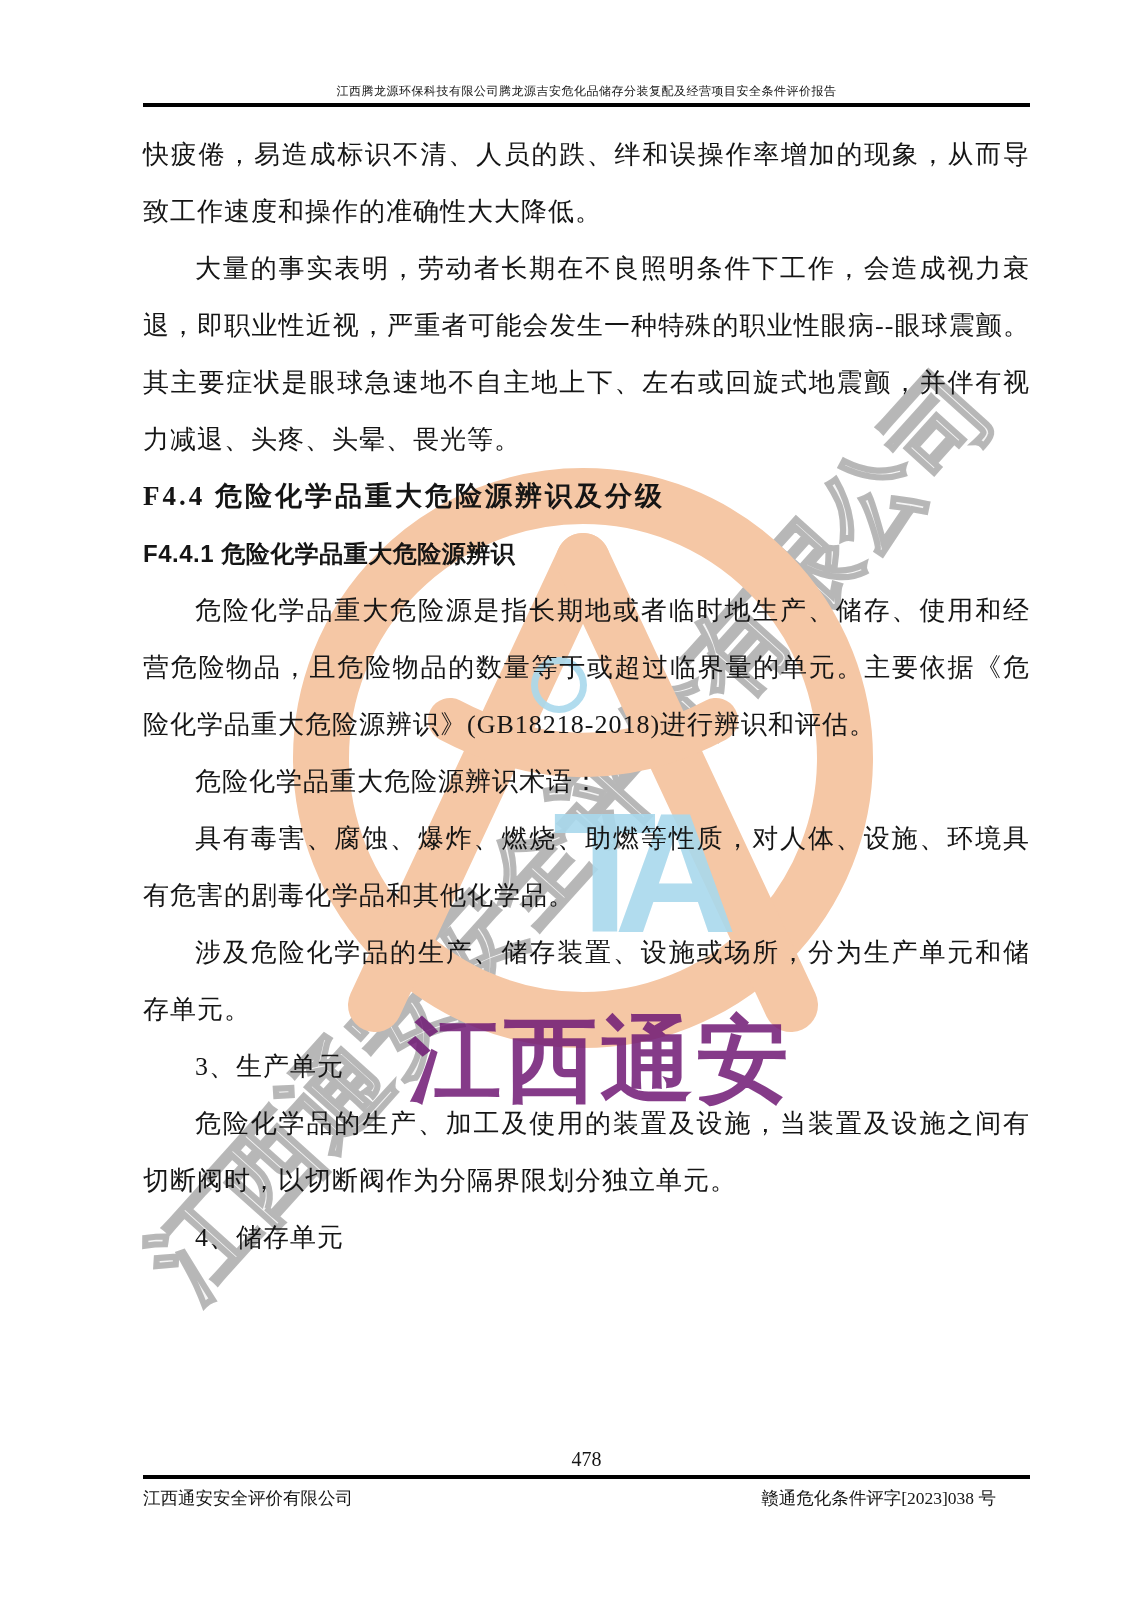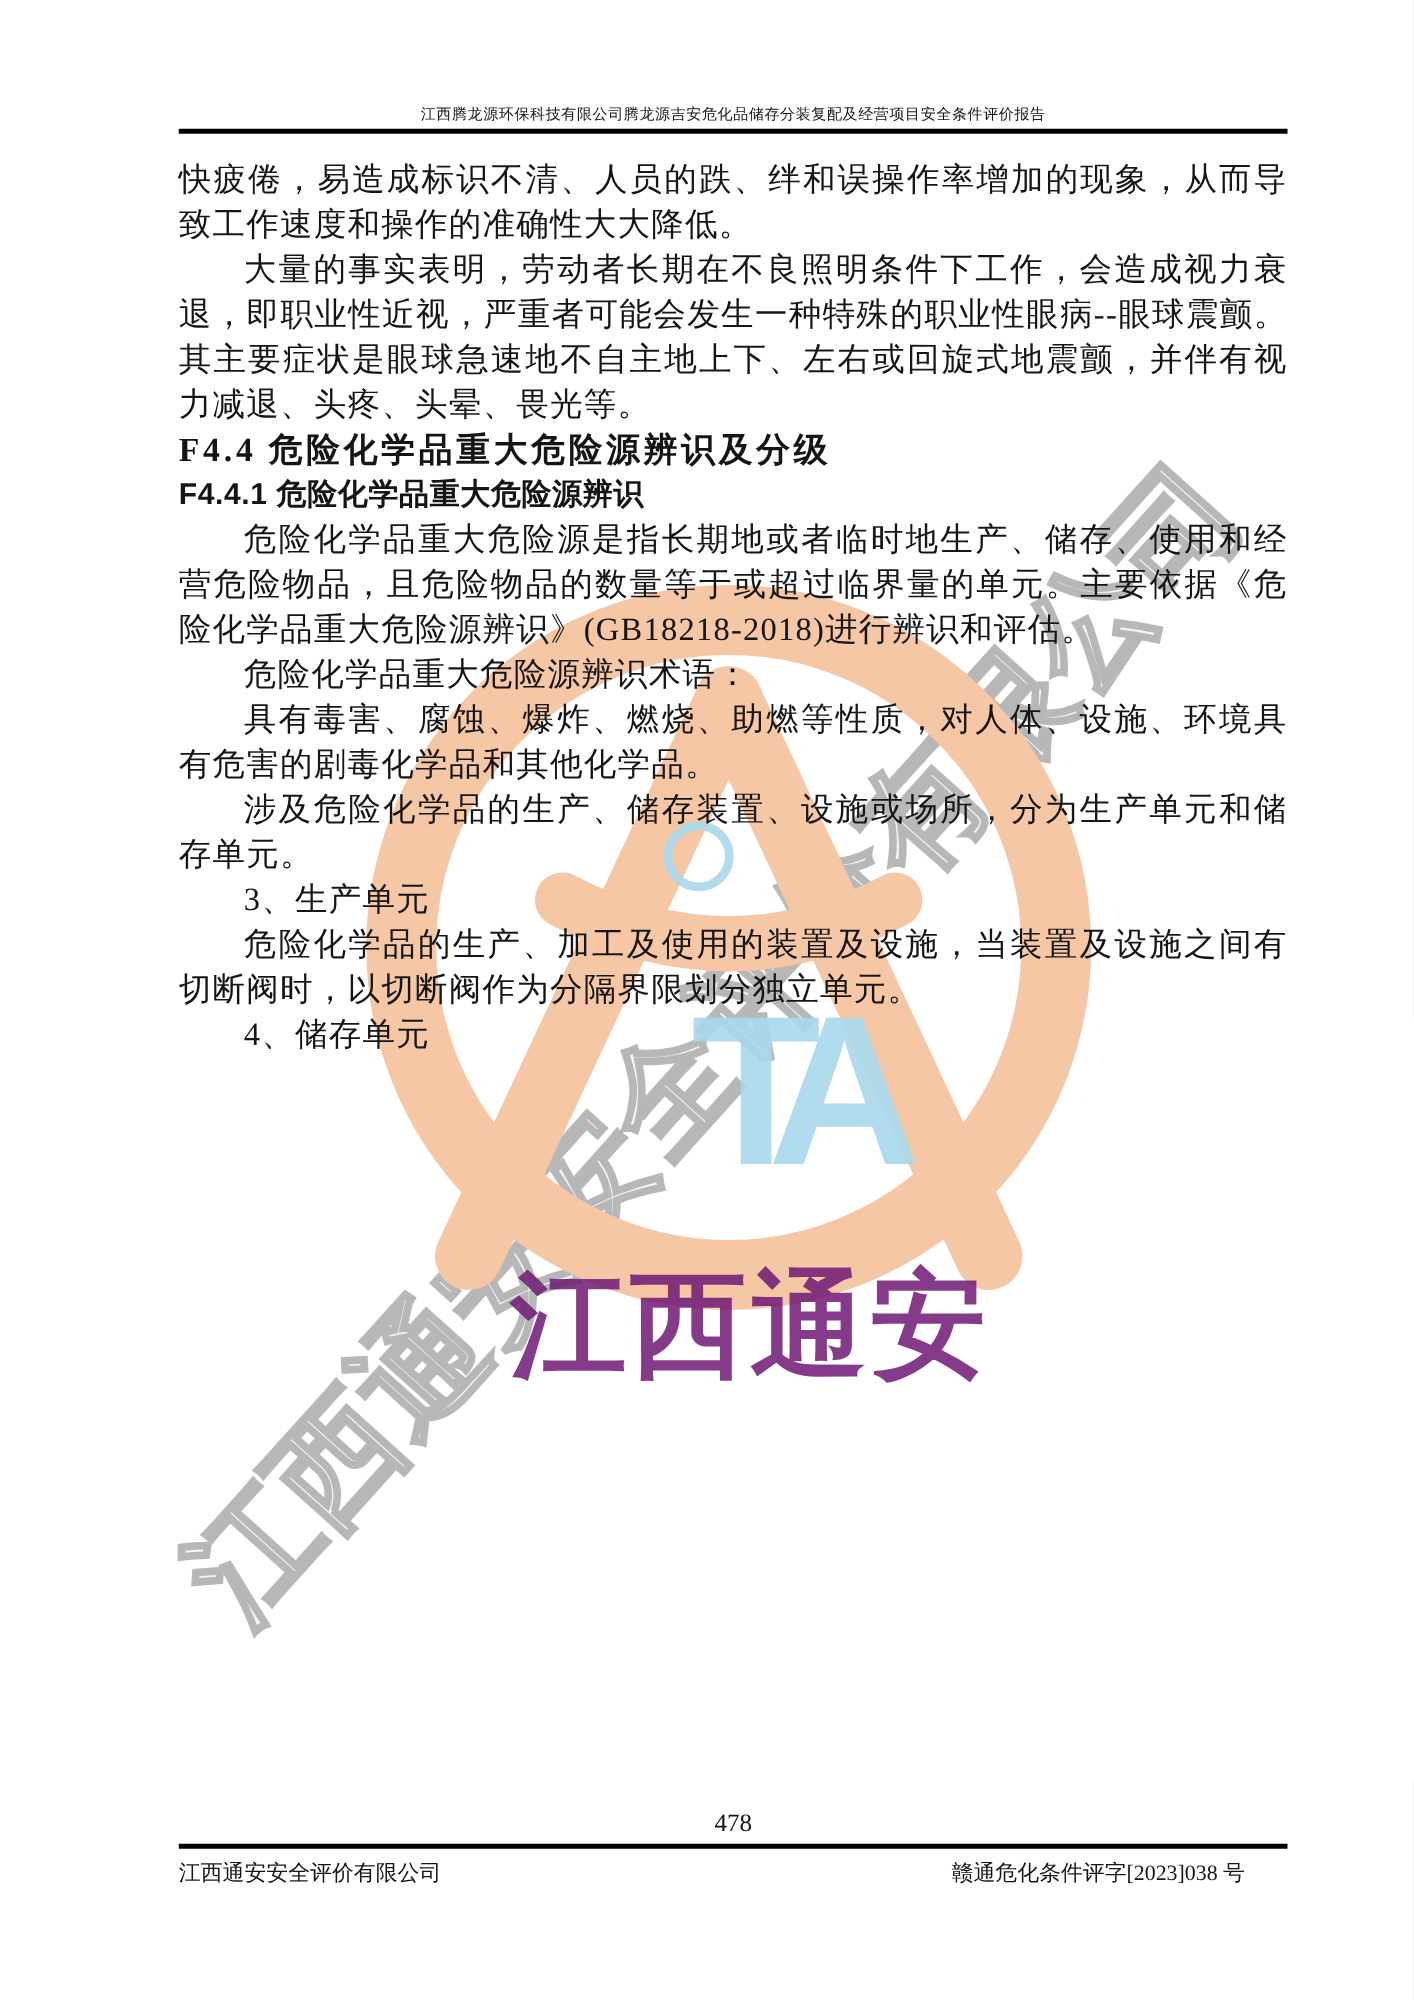--- a/index.html
+++ b/index.html
@@ -15,21 +15,21 @@
     text-align:center; font-size:12px; letter-spacing:0.5px; white-space:nowrap;
   }
   .header-rule {
     position:absolute; left:143px; top:103px; width:887px; height:4px;
     background:#000; z-index:10;
   }
 
   
   .content {
     position:absolute; left:143px; top:126px; width:887px; z-index:10;
-    font-size:26px; line-height:36px; letter-spacing:1px;
+    font-size:26px; line-height:57px; letter-spacing:1px;
     text-align:justify; text-justify:inter-ideograph;
   }
   .content p { margin:0; text-indent:52px; }
   .content p.cont { text-indent:0; }
   .content p.h1 {
     text-indent:0; font-weight:bold; font-size:27px; letter-spacing:3px;
   }
   .content p.h2 {
     text-indent:0; font-weight:bold; font-size:24px; letter-spacing:0.5px;
     font-family:"Liberation Sans","DejaVu Sans",sans-serif;

